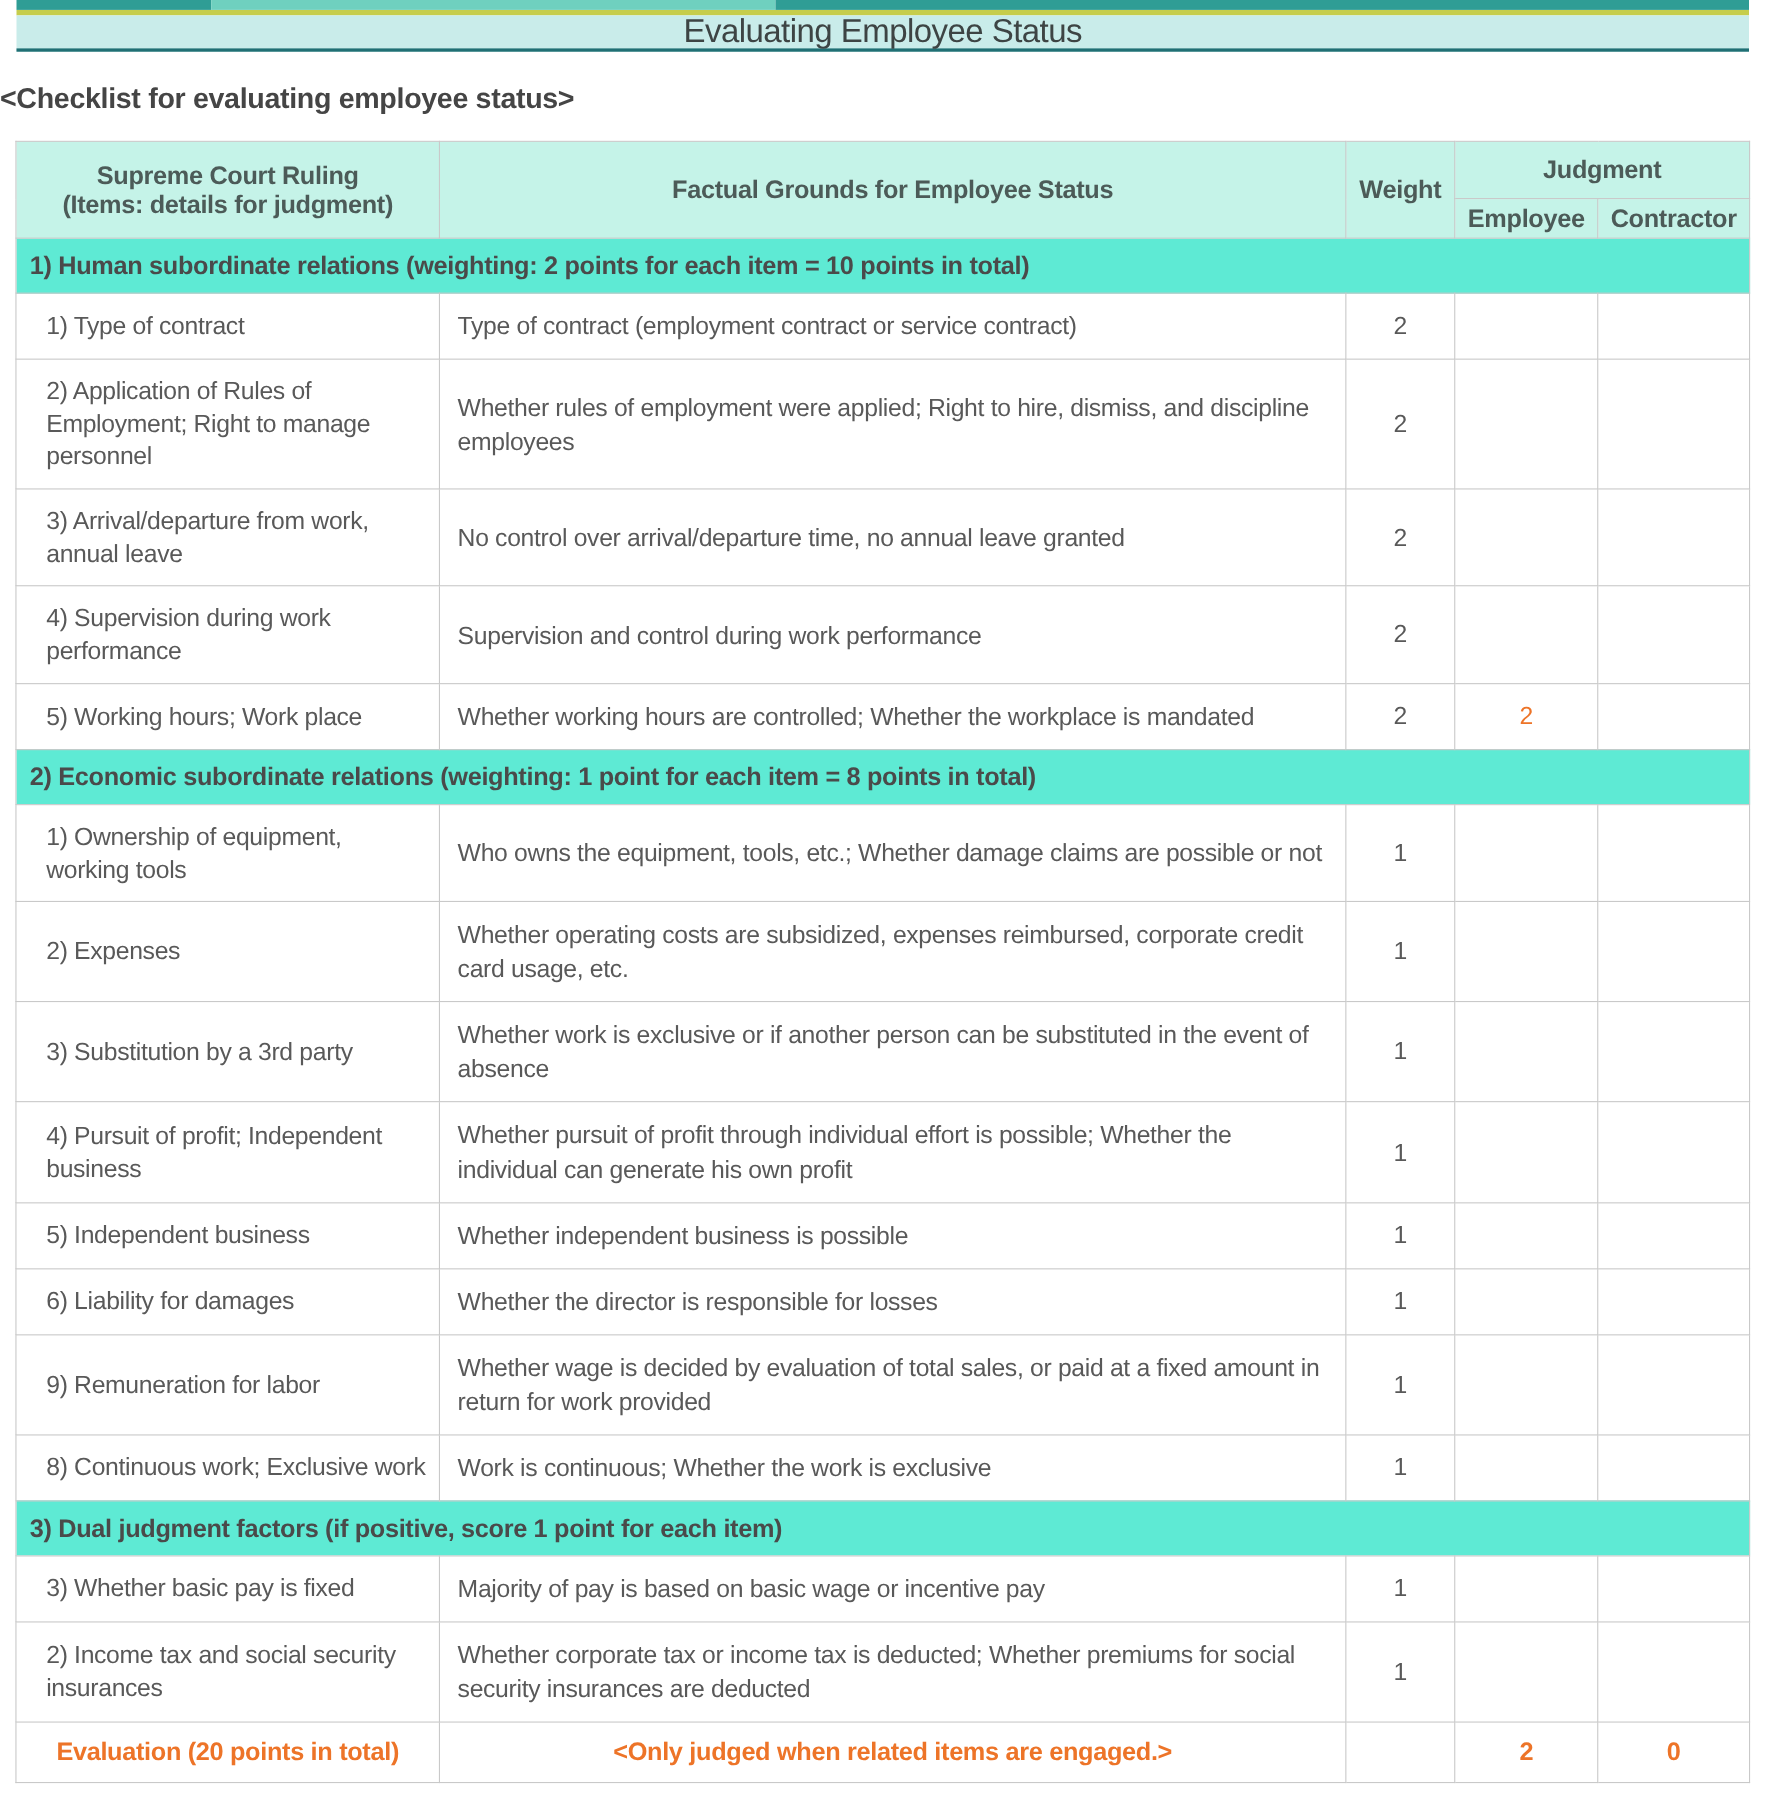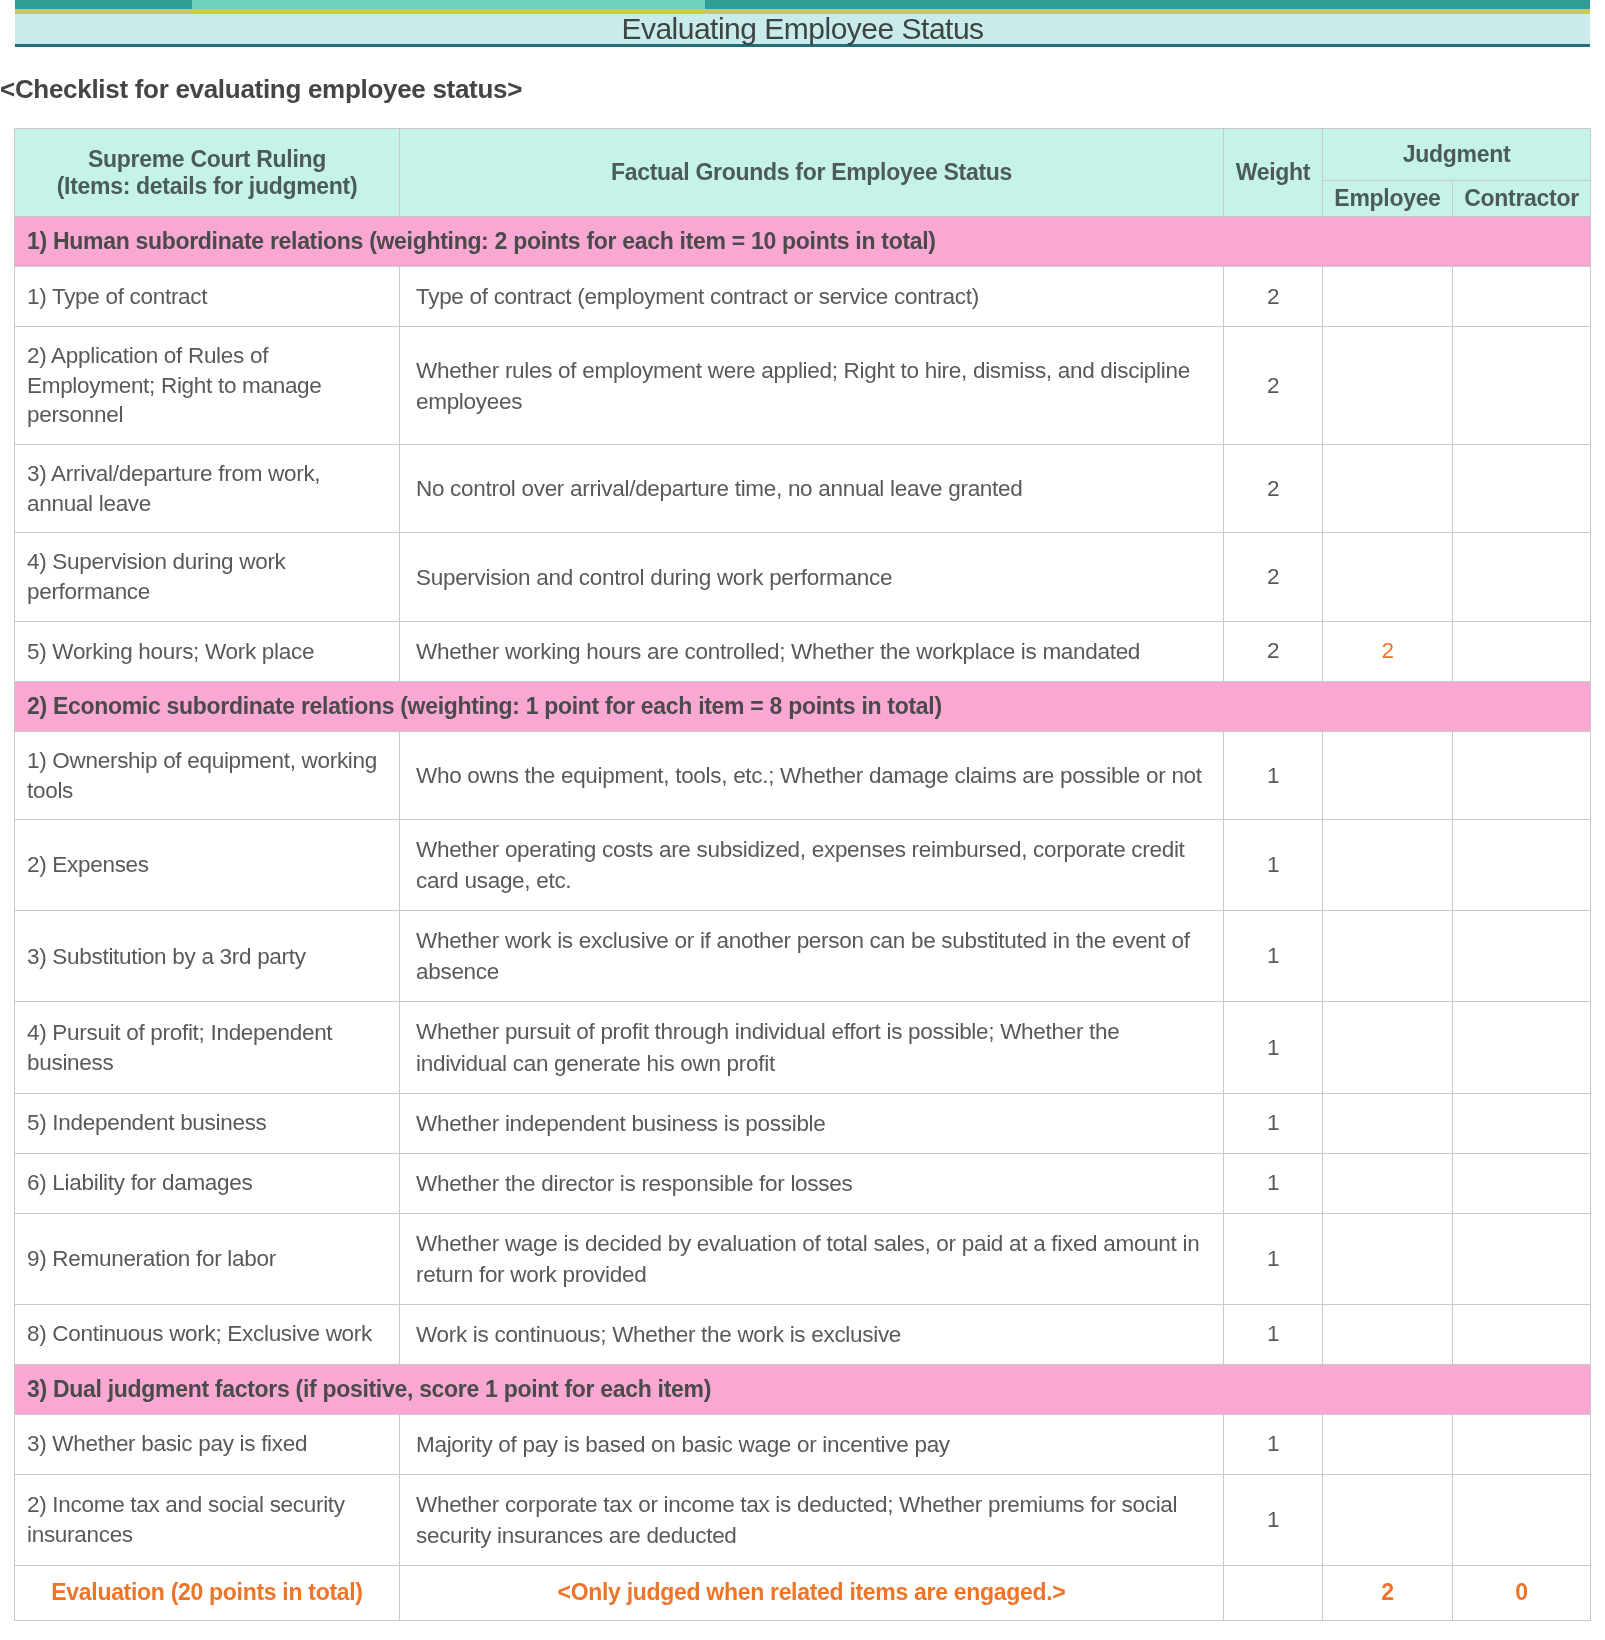--- a/index.html
+++ b/index.html
@@ -47,30 +47,30 @@
     color:#4c5b58;
     font-size:23px;
     font-weight:bold;
     padding:4px 6px;
     text-align:center;
     vertical-align:middle;
   }
   .hdr-row1 th { height:52px; }
   .hdr-row2 th { height:36px; }
   tr.section-row td {
-    background:#f9a8d4;
+    background:#5eead4;
     font-weight:bold;
     color:#4a4a4a;
     font-size:23px;
     padding:11px 12px;
     text-align:left;
   }
   td.item-cell {
     text-align:left;
-    padding:14px 8px 14px 12px;
+    padding:14px 8px 14px 27px;
     font-size:22.5px;
     line-height:1.32;
     vertical-align:middle;
   }
   td.grounds-cell {
     text-align:left;
     padding:14px 18px 14px 16px;
     font-size:22.5px;
     line-height:1.38;
     vertical-align:middle;

